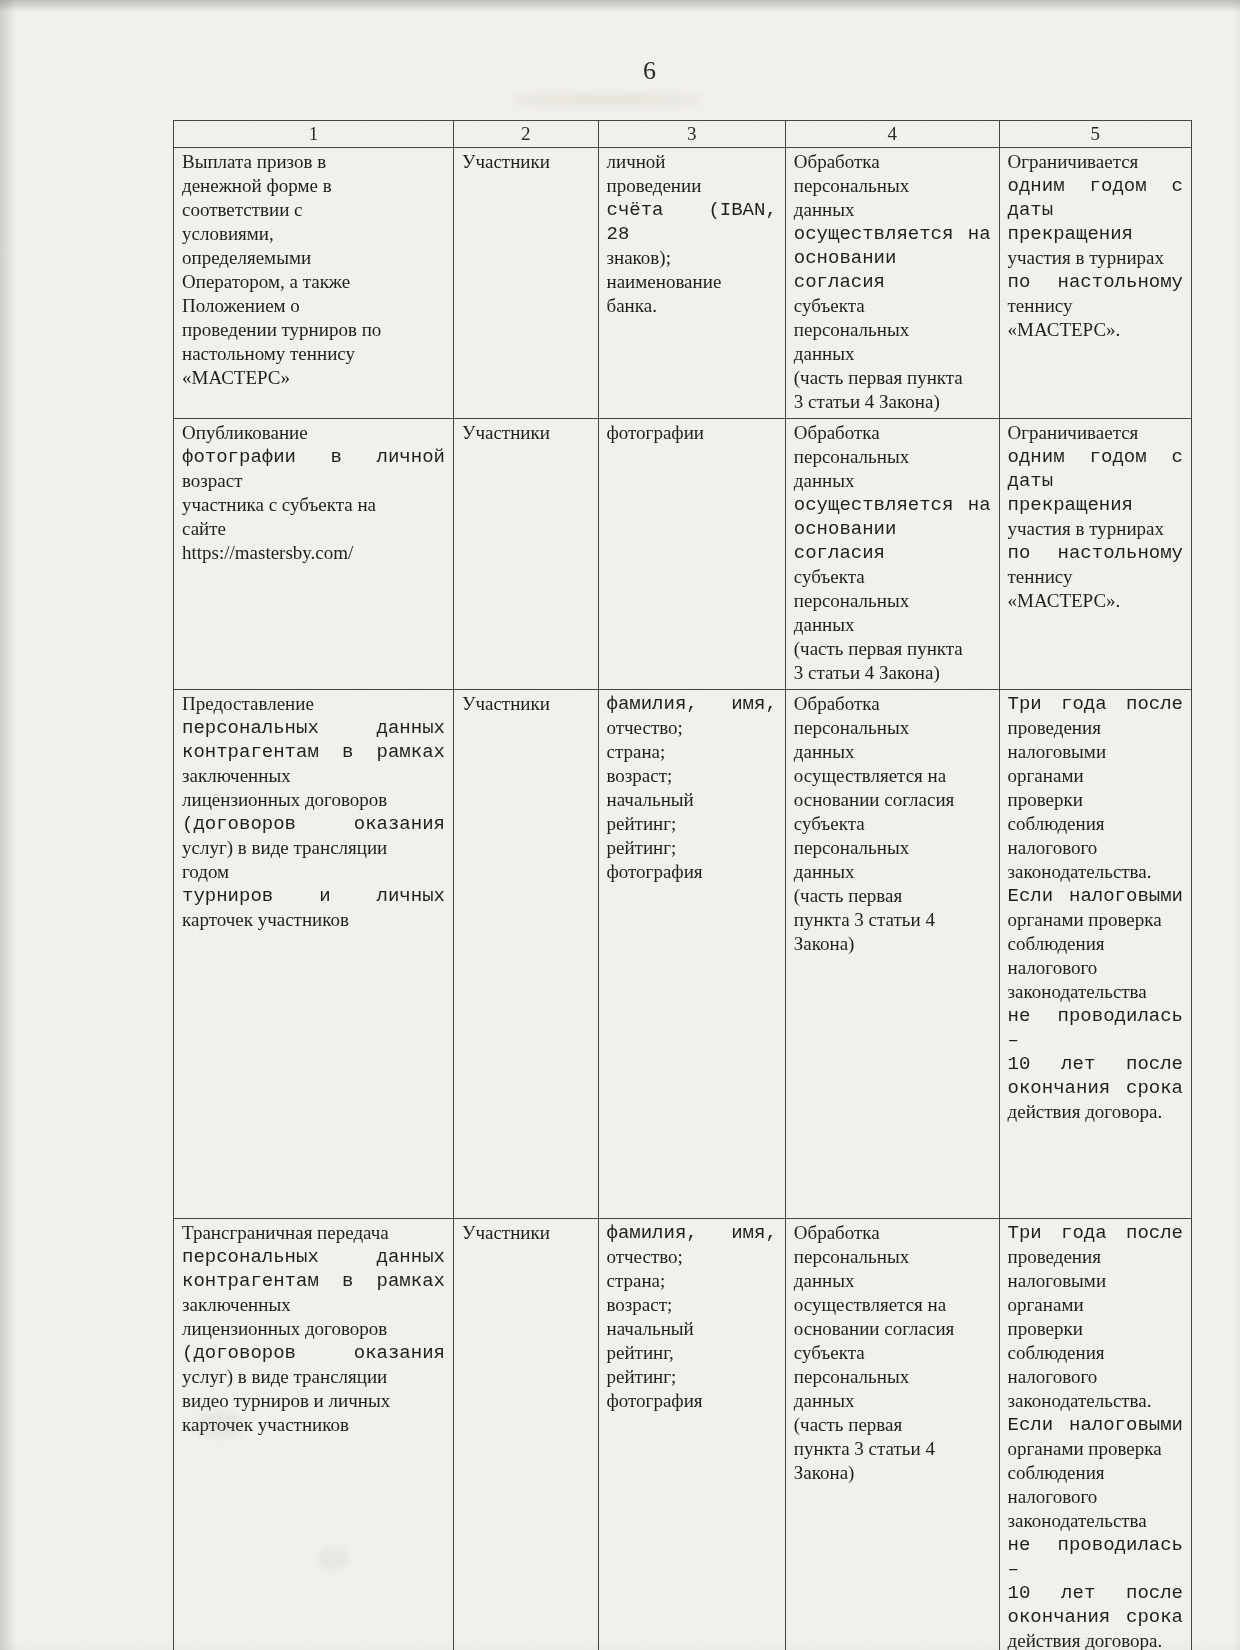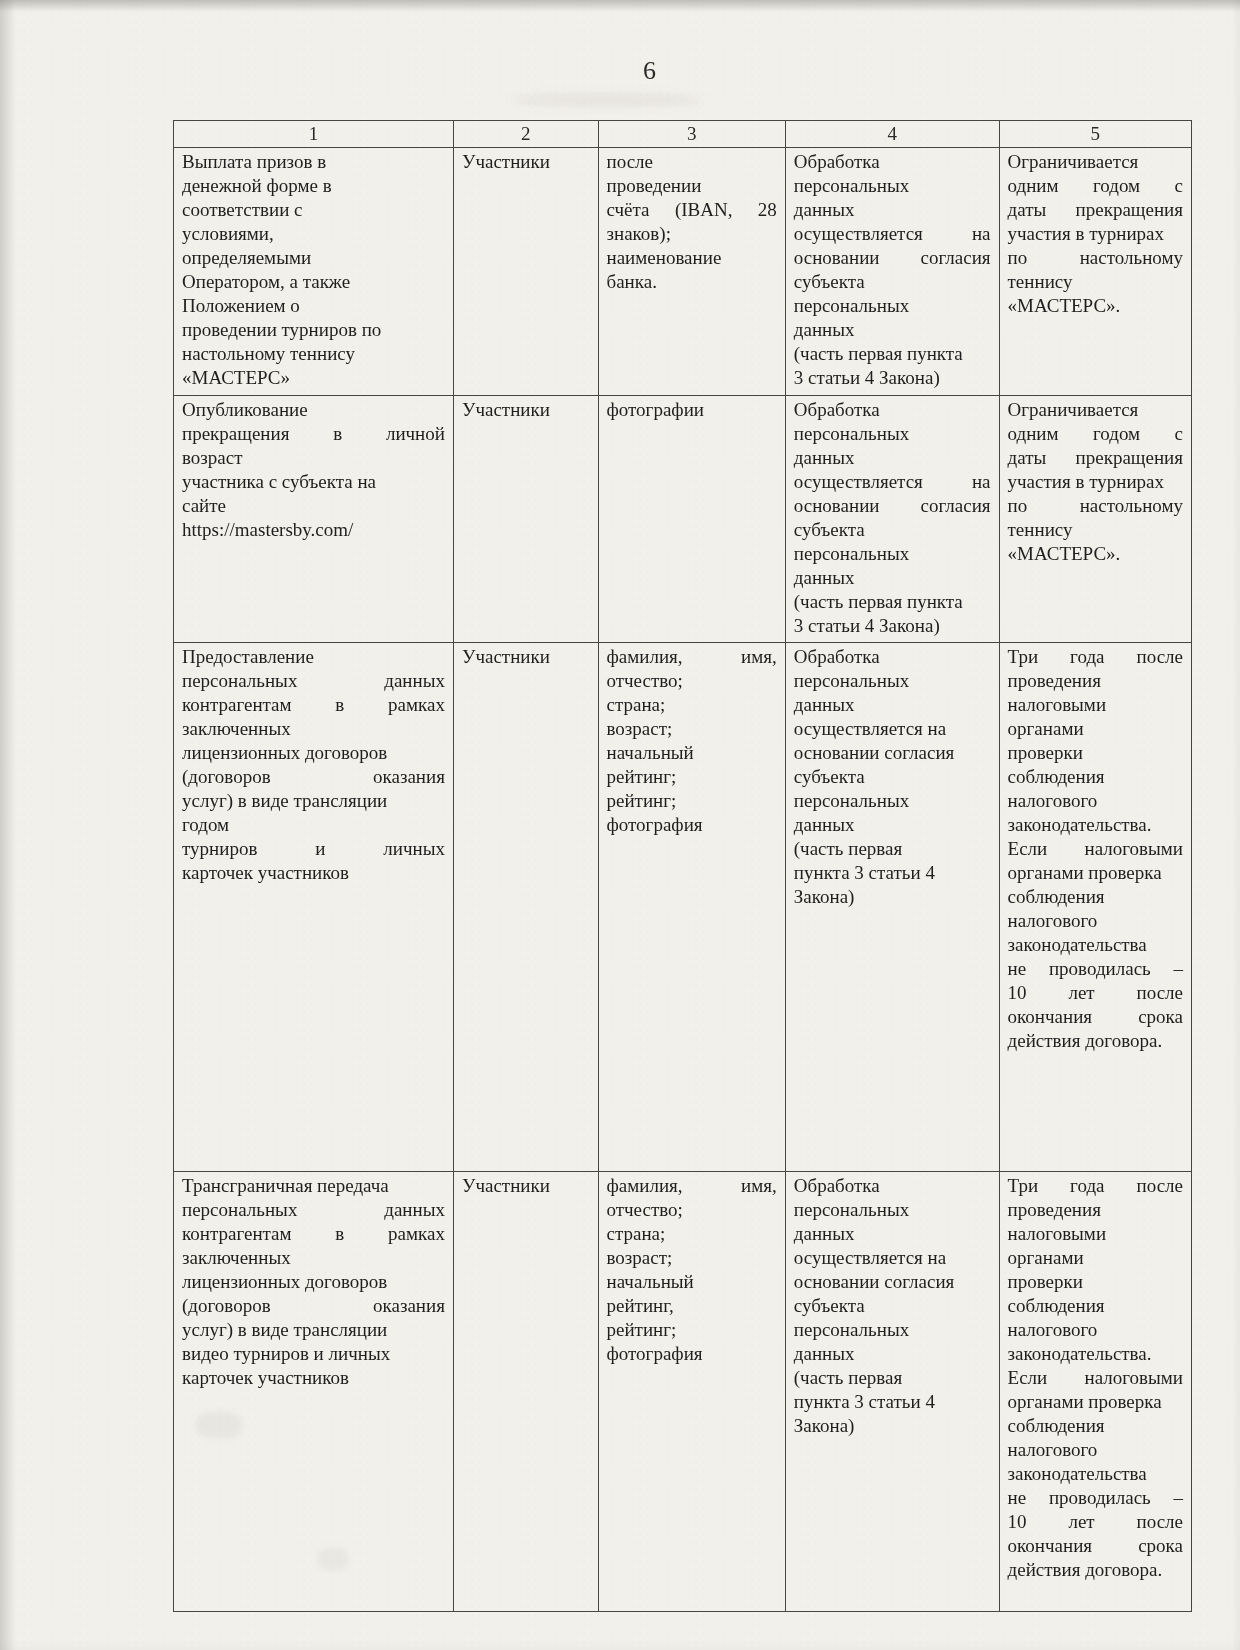--- a/index.html
+++ b/index.html
@@ -78,20 +78,21 @@
     vertical-align:top;
     padding:2px 8px 4px 8px;
     font-size:19px;
     line-height:24px;
     color:#1f1f1f;
   }
   td .ln{min-height:24px;}
   td .ln.jl{
     text-align:justify;
     text-align-last:justify;
+    font-family:Liberation Mono, monospace;
   }
 </style>
 </head>
 <body>
 
 <div class="page">
   <div class="smudge-top"></div>
   <div class="page-number">6</div>
   <table class="doc">
       <colgroup>
@@ -121,21 +122,21 @@
             <div class="ln">Оператором, а также</div>
             <div class="ln">Положением о</div>
             <div class="ln">проведении турниров по</div>
             <div class="ln">настольному теннису</div>
             <div class="ln">«МАСТЕРС»</div>
           </td>
           <td>
             <div class="ln">Участники</div>
           </td>
           <td>
-            <div class="ln">после</div>
+            <div class="ln">личной</div>
             <div class="ln">проведении</div>
             <div class="ln jl">счёта (IBAN, 28</div>
             <div class="ln">знаков);</div>
             <div class="ln">наименование</div>
             <div class="ln">банка.</div>
           </td>
           <td>
             <div class="ln">Обработка</div>
             <div class="ln">персональных</div>
             <div class="ln">данных</div>
@@ -153,21 +154,21 @@
             <div class="ln jl">даты прекращения</div>
             <div class="ln">участия в турнирах</div>
             <div class="ln jl">по настольному</div>
             <div class="ln">теннису</div>
             <div class="ln">«МАСТЕРС».</div>
           </td>
         </tr>
         <tr style="height: 238px;">
           <td>
             <div class="ln">Опубликование</div>
-            <div class="ln jl">прекращения в личной</div>
+            <div class="ln jl">фотографии в личной</div>
             <div class="ln">возраст</div>
             <div class="ln">участника с субъекта на</div>
             <div class="ln">сайте</div>
             <div class="ln">https://mastersby.com/</div>
           </td>
           <td>
             <div class="ln">Участники</div>
           </td>
           <td>
             <div class="ln">фотографии</div>

